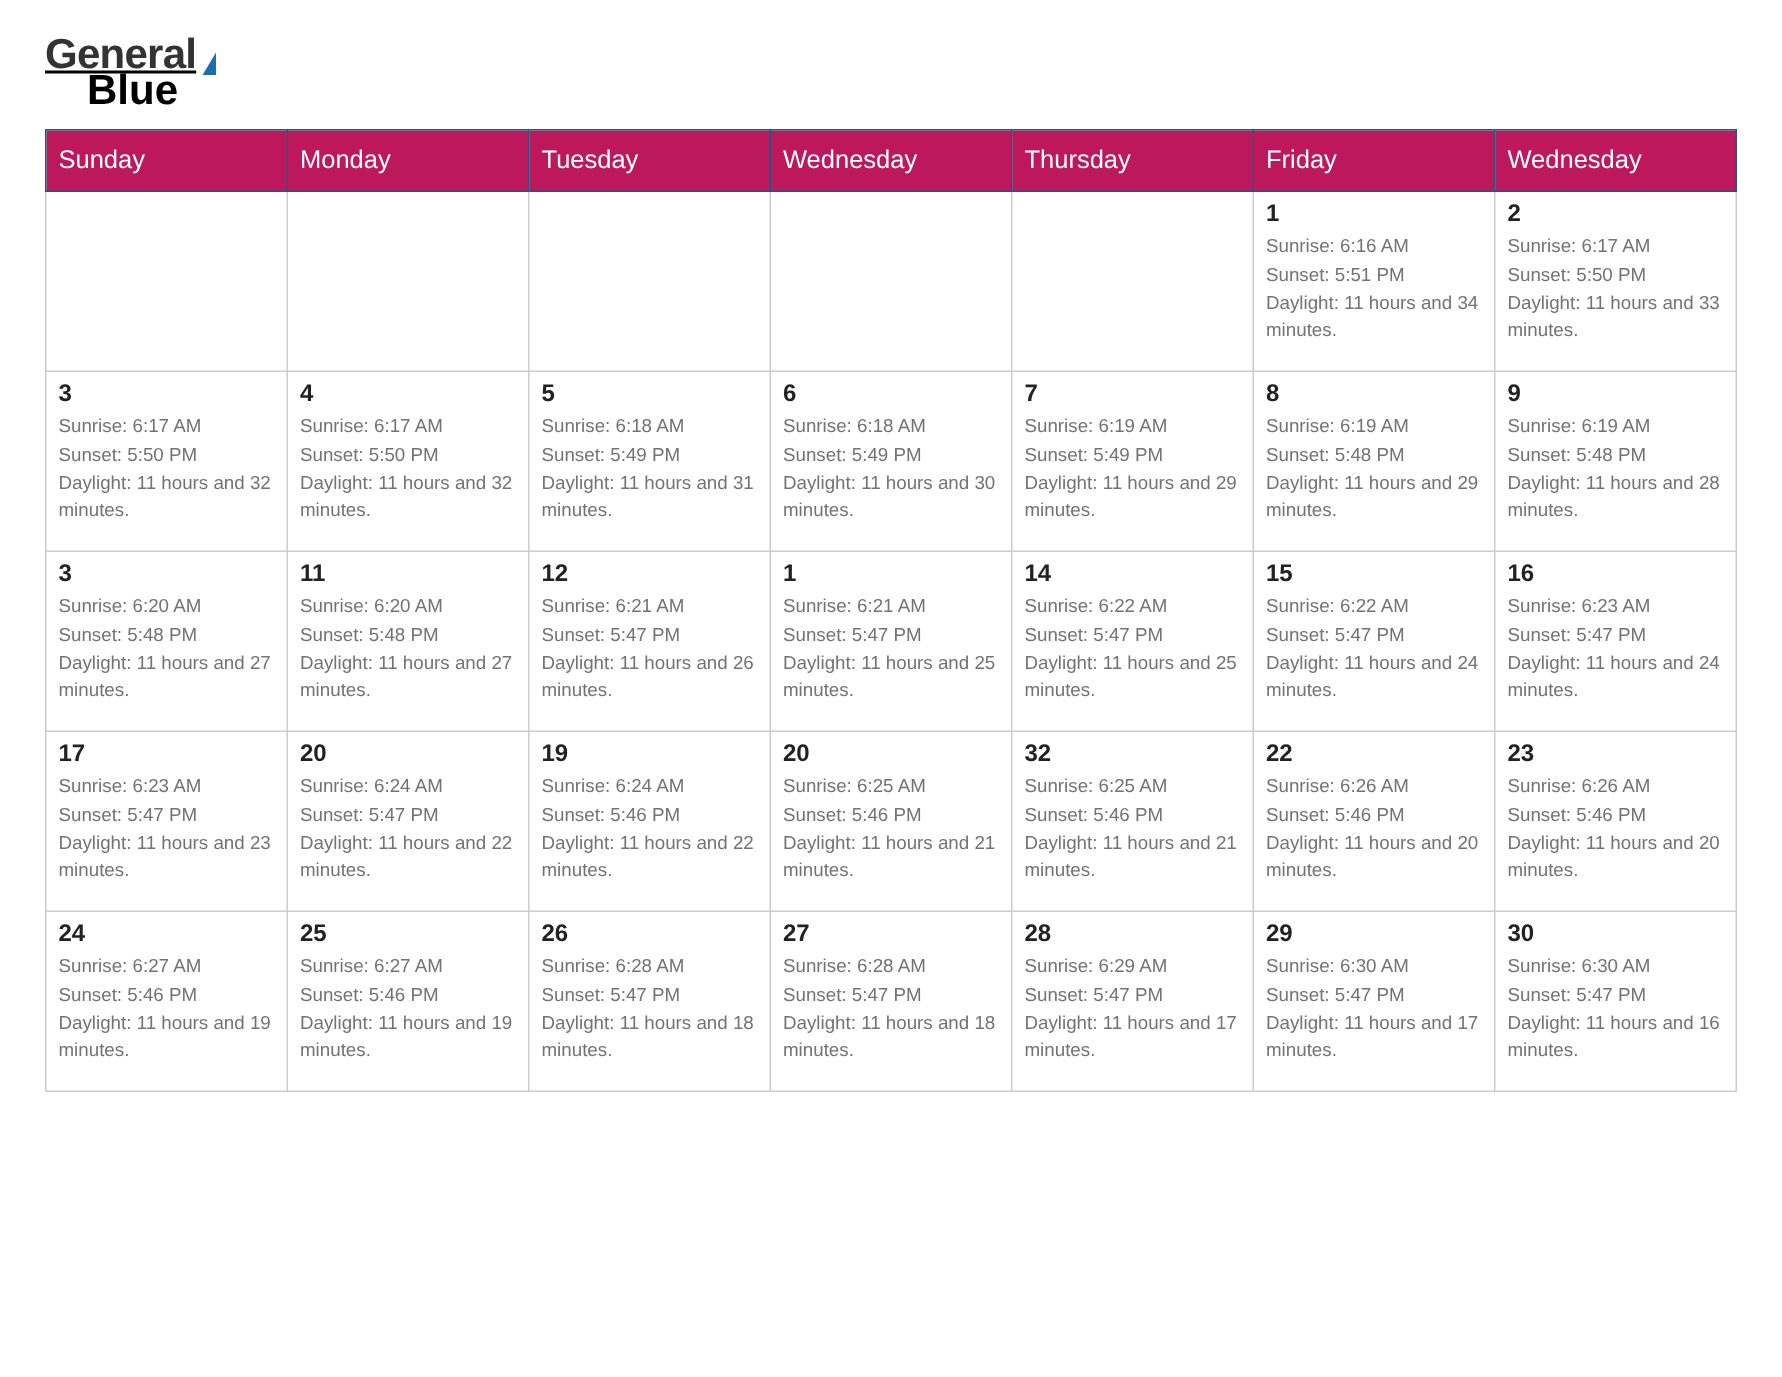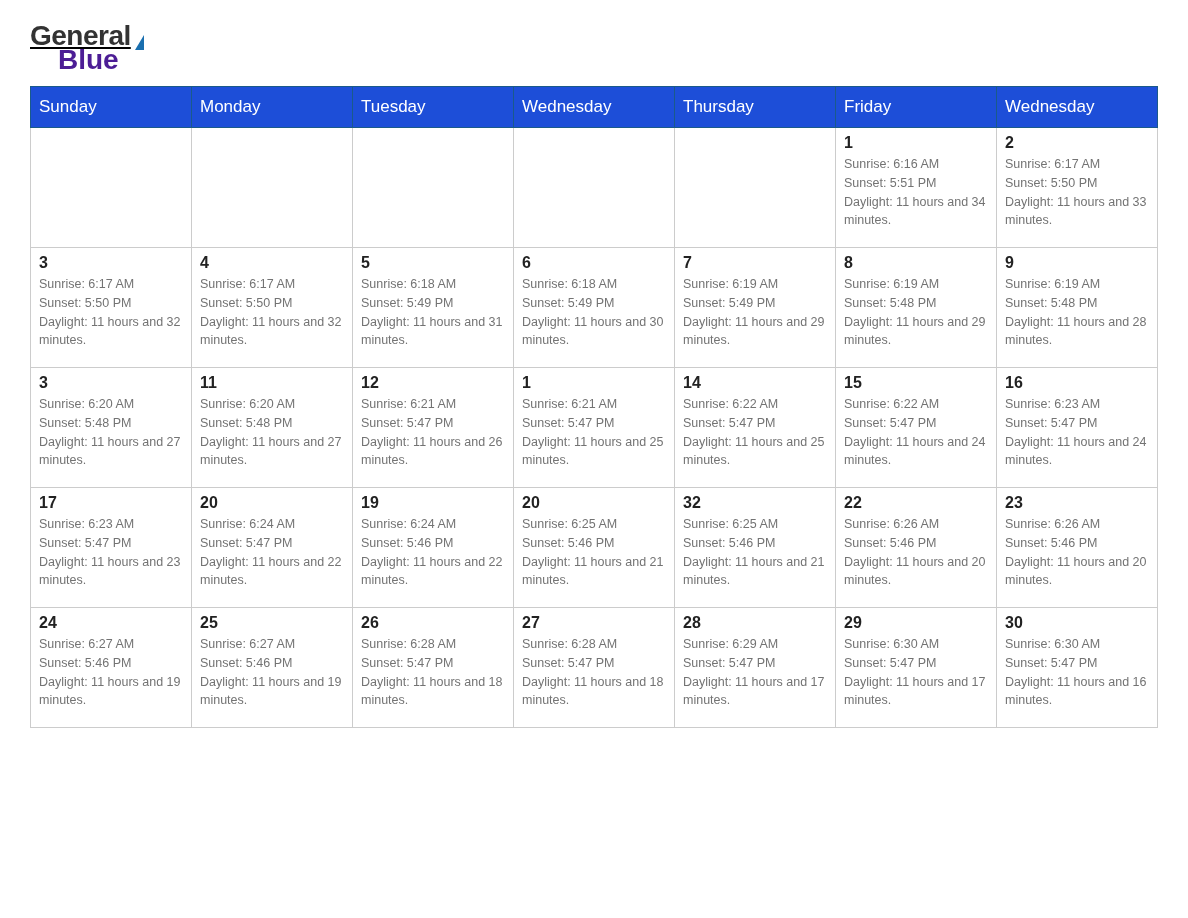--- a/index.html
+++ b/index.html
@@ -23,21 +23,21 @@
     }
     .logo-general {
       font-size: 28px;
       font-weight: bold;
       color: #333;
       letter-spacing: -0.5px;
     }
     .logo-blue {
       font-size: 28px;
       font-weight: bold;
-      color: #4c1d95;
+      color: #000000;
       margin-top: -8px;
       padding-left: 28px;
     }
     .title-block {
       text-align: right;
     }
     .month-year {
       font-size: 52px;
       font-weight: bold;
       color: #222;
@@ -47,21 +47,21 @@
       font-size: 22px;
       color: #444;
       margin-top: 4px;
     }
     .calendar {
       width: 100%;
       border-collapse: collapse;
       margin-top: 10px;
     }
     .calendar thead th {
-      background-color: #1d4ed8;
+      background-color: #be185d;
       color: #fff;
       padding: 10px 8px;
       font-size: 17px;
       font-weight: normal;
       text-align: left;
       border: 1px solid #1a5a8a;
     }
     .calendar tbody td {
       vertical-align: top;
       padding: 6px 8px;

